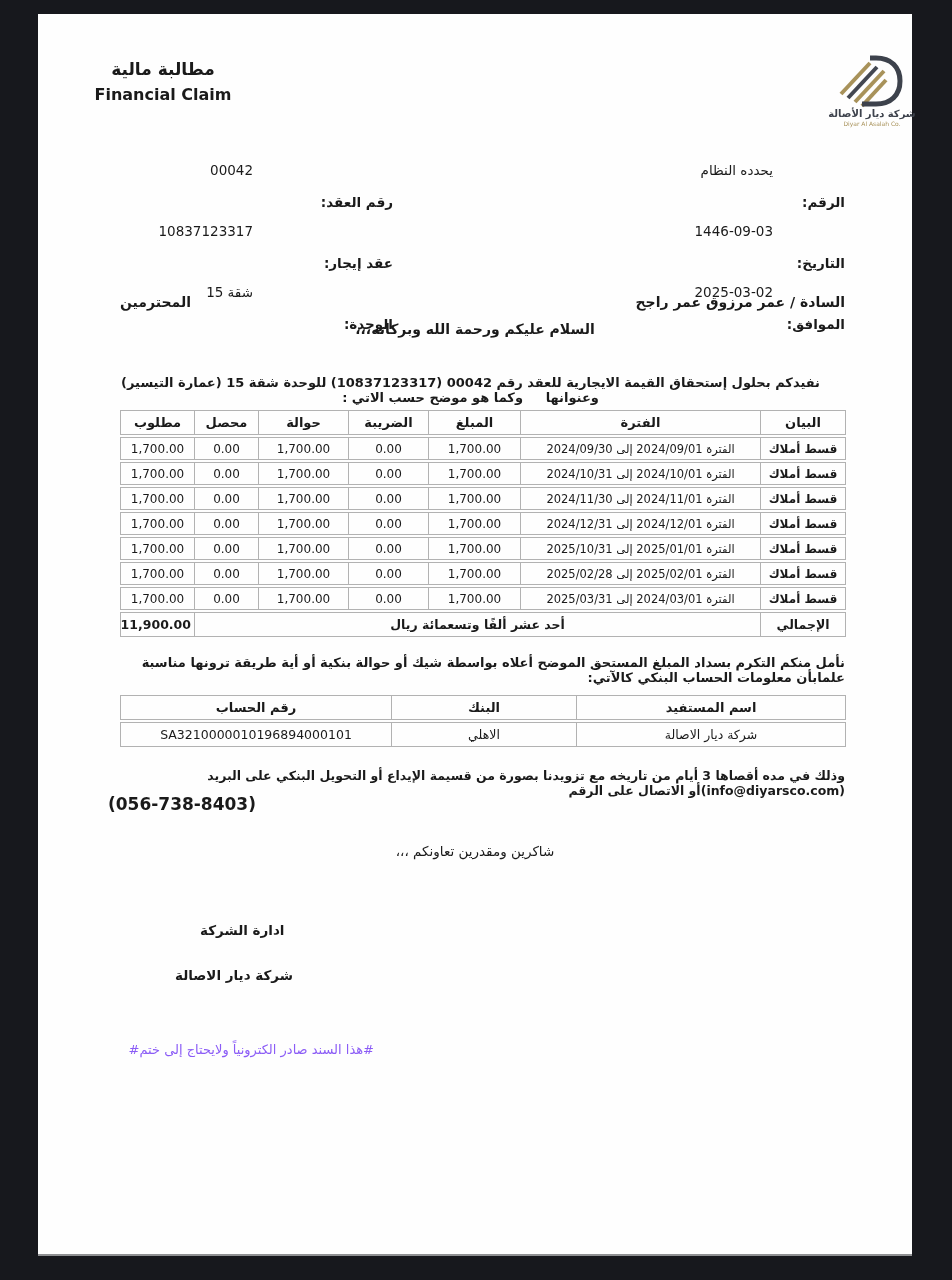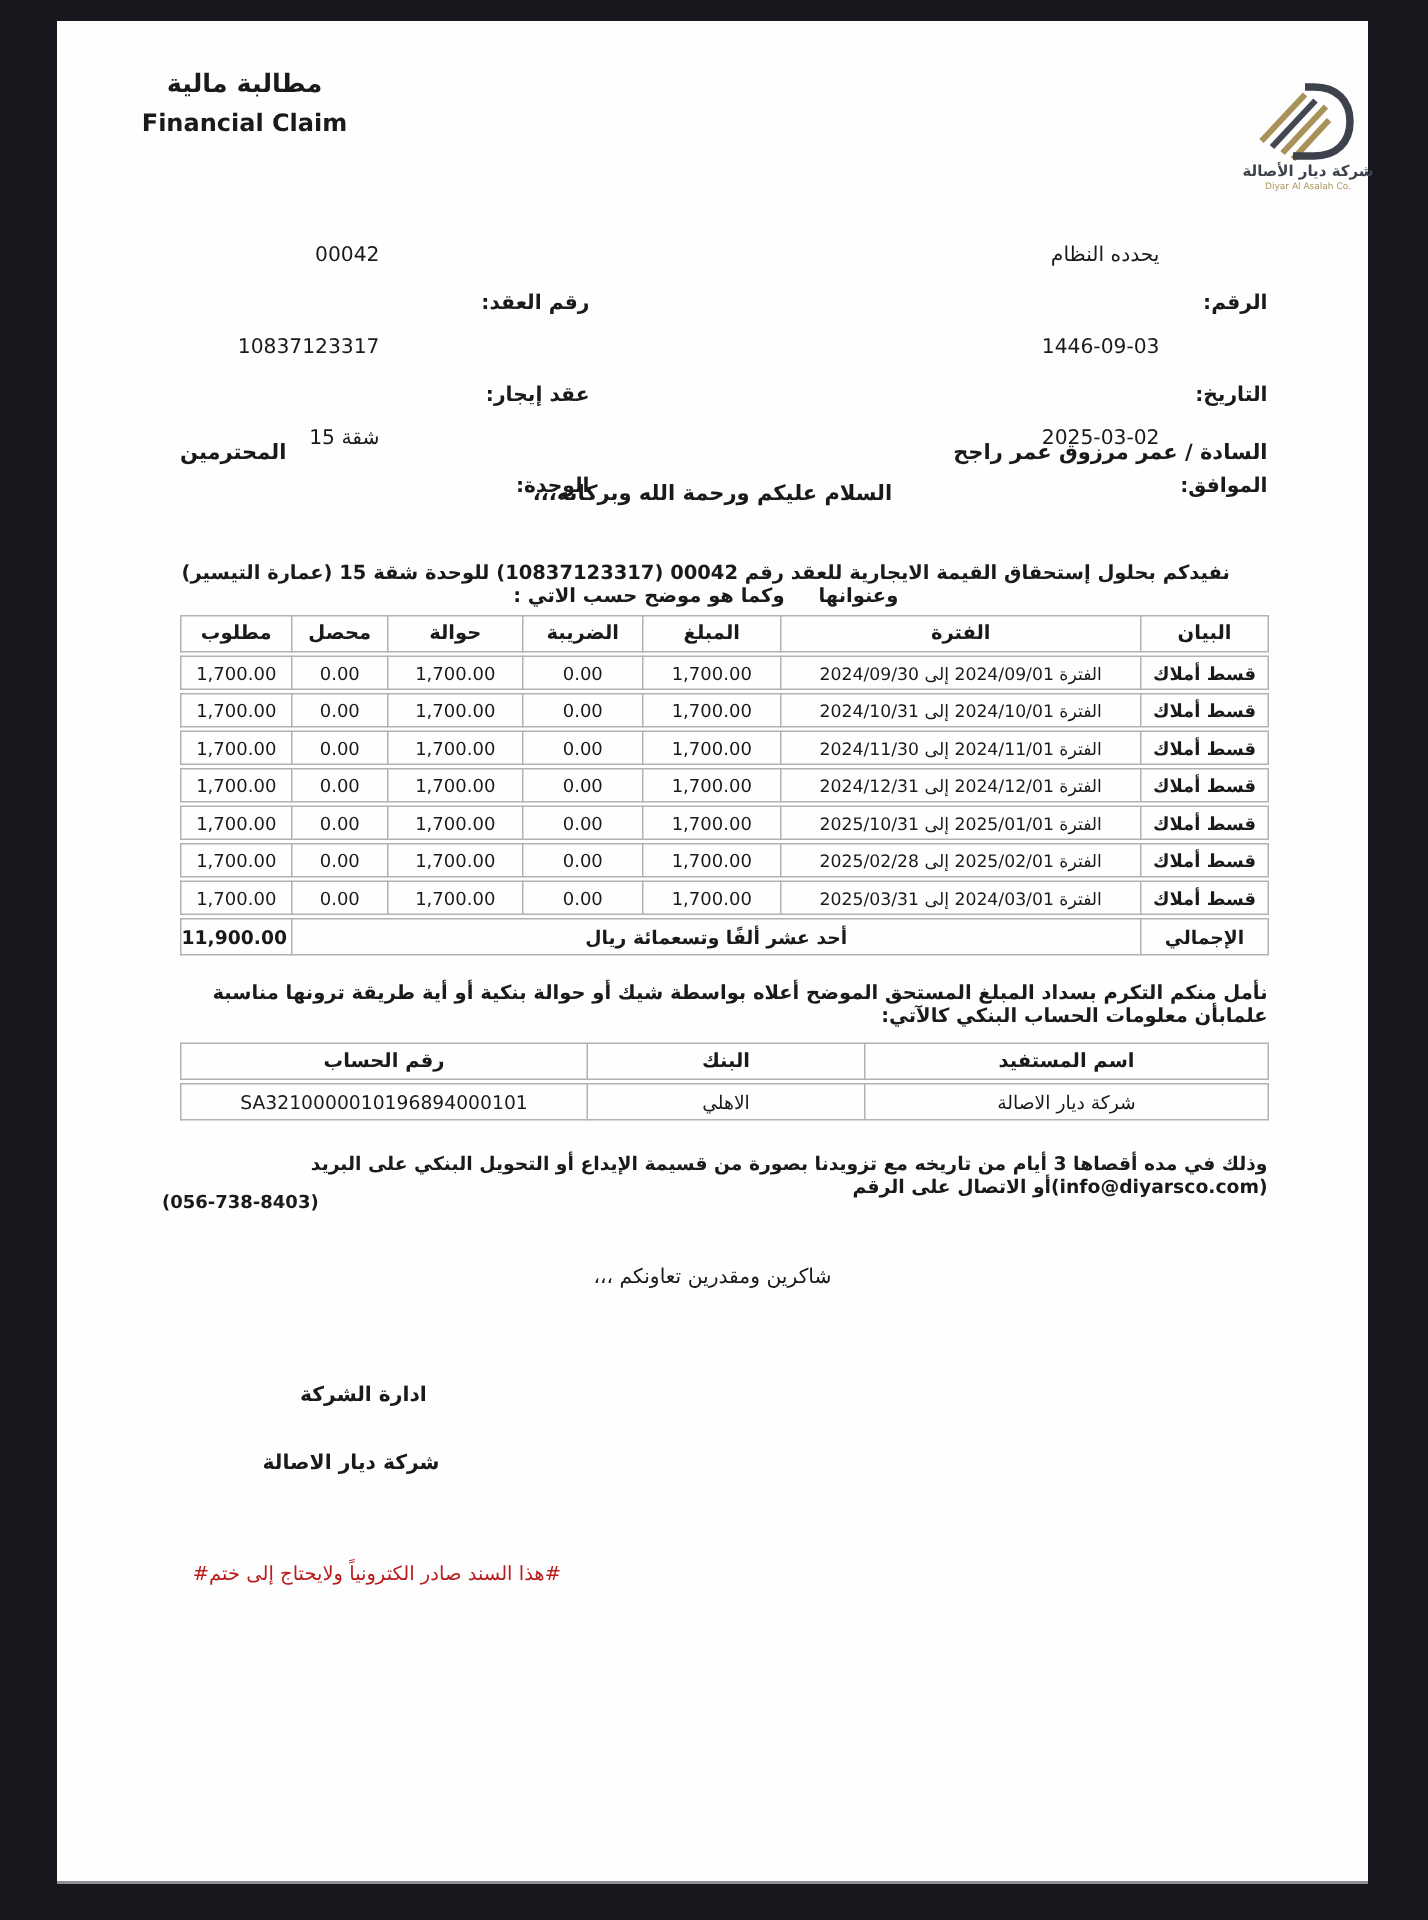--- a/index.html
+++ b/index.html
@@ -16,21 +16,21 @@
     width:874px;height:1240px;
     background:#fefefe;
     border-bottom:2px solid #8f9092;
   }
   .abs{position:absolute;}
   .rtl{direction:rtl;unicode-bidi:embed;}
   .bold{font-weight:700;}
 
   
   .title-block{left:25px;top:32px;width:200px;text-align:center;}
-  .title-ar{font-size:17px;font-weight:700;}
+  .title-ar{font-size:17px;font-weight:700;margin-top:13px;}
   .title-en{font-size:16px;font-weight:700;margin-top:6px;}
   .logo{left:788px;top:28px;width:92px;height:92px;}
 
   
   .meta{display:grid;grid-template-columns:140px 145px;direction:rtl;row-gap:13px;font-size:13.5px;}
   .meta-right{top:148px;right:67px;width:285px;grid-template-columns:72px 108px;}
   .meta-left{top:148px;right:519px;width:285px;}
   .meta .lbl{font-weight:700;text-align:right;margin-top:32px;}
   .meta .val{text-align:left;direction:ltr;}
   .meta-right .val{text-align:right;direction:ltr;}
@@ -57,26 +57,26 @@
   .claims td.desc{font-weight:700;font-size:12px;}
   .claims td.period{font-size:11.5px;}
   .claims .total td{font-weight:700;font-size:12.5px;height:21px;}
   .bank{left:82px;top:679px;width:726px;}
   .bank td{font-size:12.5px;height:21px;}
   .bank td.acct{direction:ltr;}
 
   .pay-request{top:641px;right:67px;left:58px;text-align:right;font-size:13px;font-weight:700;}
   .followup1{top:754px;right:67px;left:50px;text-align:right;font-size:12.5px;font-weight:700;}
   .followup1 .ltr{direction:ltr;unicode-bidi:embed;}
-  .followup2{top:780px;left:70px;font-size:12px;font-weight:700;direction:ltr;}
+  .followup2{top:780px;left:70px;font-size:17px;font-weight:700;direction:ltr;}
   .thanks{top:829px;left:0;width:100%;text-align:center;font-size:13.5px;font-weight:400;}
   .dept{top:908px;left:162px;font-size:13.5px;font-weight:700;}
   .company-sign{top:953px;left:137px;font-size:13.5px;font-weight:700;}
   .end-line{top:999px;left:0;width:100%;text-align:center;font-size:12.5px;font-weight:700;}
-  .stamp-note{top:1028px;left:16px;width:320px;text-align:right;font-size:13px;color:#b91c1c;}
+  .stamp-note{top:1028px;left:16px;width:320px;text-align:right;font-size:13px;color:#8b5cf6;}
 
   .logo-text-ar{font-size:10px;font-weight:700;fill:#3d424c;}
   .logo-text-en{font-size:6px;fill:#a8925a;}
 </style>
 </head>
 <body>
 
 <div class="page">
 
   <div class="abs title-block">

